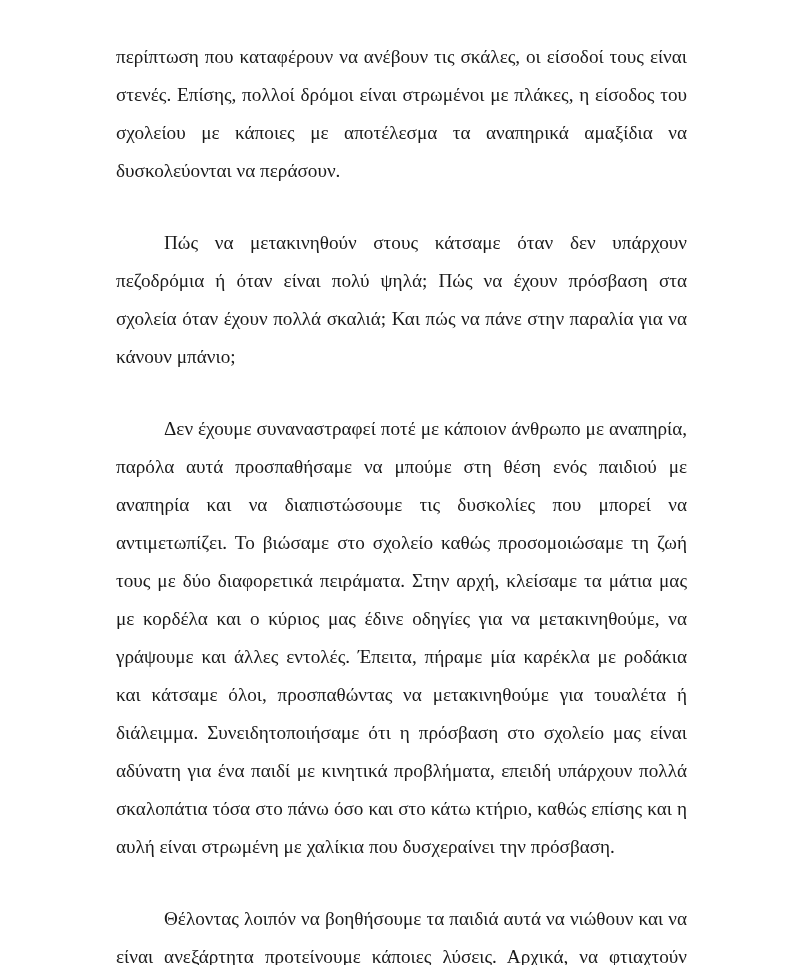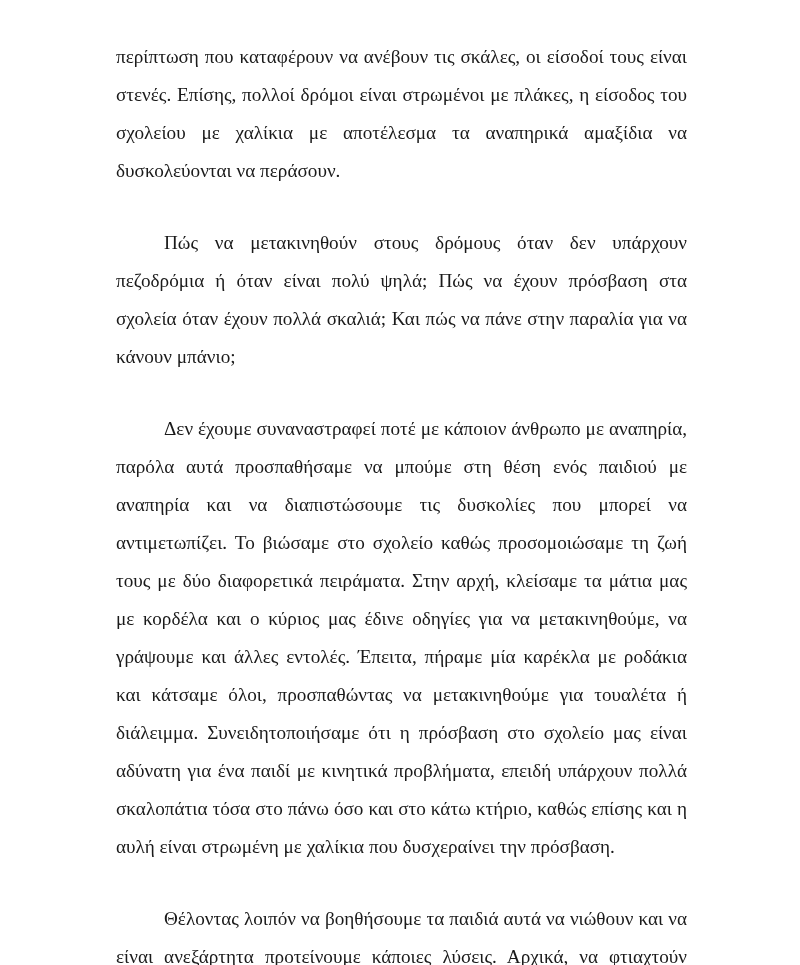--- a/index.html
+++ b/index.html
@@ -19,17 +19,17 @@
     text-align: justify;
     text-align-last: left;
   }
   .para.indent { text-indent: 48px; }
   .para.first { margin-bottom: 34px; }
 </style>
 </head>
 <body>
 
 <div class="page">
-  <p class="para first">περίπτωση που καταφέρουν να ανέβουν τις σκάλες, οι είσοδοί τους είναι στενές. Επίσης, πολλοί δρόμοι είναι στρωμένοι με πλάκες, η είσοδος του σχολείου με χαλίκια με αποτέλεσμα τα αναπηρικά αμαξίδια να δυσκολεύονται να περάσουν.</p>
-  <p class="para indent">Πώς να μετακινηθούν στους δρόμους όταν δεν υπάρχουν πεζοδρόμια ή όταν είναι πολύ ψηλά; Πώς να έχουν πρόσβαση στα σχολεία όταν έχουν πολλά σκαλιά; Και πώς να πάνε στην παραλία για να κάνουν μπάνιο;</p>
+  <p class="para first">περίπτωση που καταφέρουν να ανέβουν τις σκάλες, οι είσοδοί τους είναι στενές. Επίσης, πολλοί δρόμοι είναι στρωμένοι με πλάκες, η είσοδος του σχολείου με κάποιες με αποτέλεσμα τα αναπηρικά αμαξίδια να δυσκολεύονται να περάσουν.</p>
+  <p class="para indent">Πώς να μετακινηθούν στους κάτσαμε όταν δεν υπάρχουν πεζοδρόμια ή όταν είναι πολύ ψηλά; Πώς να έχουν πρόσβαση στα σχολεία όταν έχουν πολλά σκαλιά; Και πώς να πάνε στην παραλία για να κάνουν μπάνιο;</p>
   <p class="para indent">Δεν έχουμε συναναστραφεί ποτέ με κάποιον άνθρωπο με αναπηρία, παρόλα αυτά προσπαθήσαμε να μπούμε στη θέση ενός παιδιού με αναπηρία και να διαπιστώσουμε τις δυσκολίες που μπορεί να αντιμετωπίζει. Το βιώσαμε στο σχολείο καθώς προσομοιώσαμε τη ζωή τους με δύο διαφορετικά πειράματα. Στην αρχή, κλείσαμε τα μάτια μας με κορδέλα και ο κύριος μας έδινε οδηγίες για να μετακινηθούμε, να γράψουμε και άλλες εντολές. Έπειτα, πήραμε μία καρέκλα με ροδάκια και κάτσαμε όλοι, προσπαθώντας να μετακινηθούμε για τουαλέτα ή διάλειμμα.  Συνειδητοποιήσαμε ότι η πρόσβαση στο σχολείο μας είναι αδύνατη για ένα παιδί με κινητικά προβλήματα, επειδή υπάρχουν πολλά σκαλοπάτια τόσα στο πάνω όσο και στο κάτω κτήριο, καθώς επίσης και η αυλή είναι στρωμένη με χαλίκια που δυσχεραίνει την πρόσβαση.</p>
   <p class="para indent">Θέλοντας λοιπόν να βοηθήσουμε τα παιδιά αυτά να νιώθουν και να είναι ανεξάρτητα προτείνουμε κάποιες λύσεις. Αρχικά, να φτιαχτούν ράμπες στις εισόδους του σχολείου, να πλακοστρωθούν οι δρόμοι ή να μπει τσιμέντο στον αύλειο χώρο, και να τοποθετηθούν πλακίδια για τους μη βλέποντες. Επιπλέον δεν υπάρχουν κατάλληλα παιχνίδια στην παιδική χαρά για αυτά τα παιδιά. Θα μπορούσατε μία από τις πολλές παιδικές</p>
 </div>
 
 </body></html>

